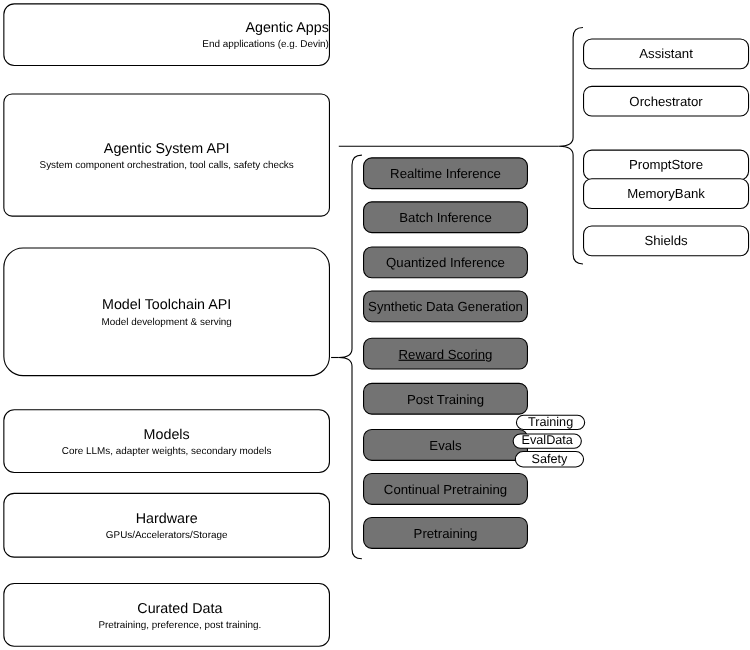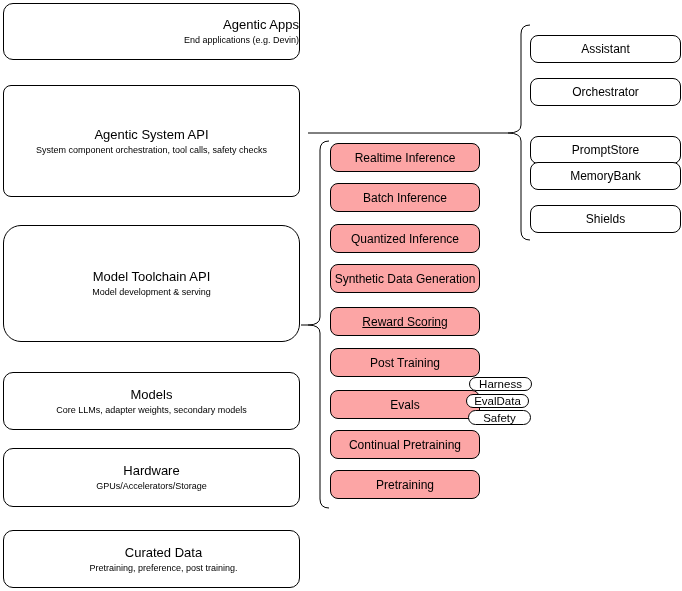--- a/index.html
+++ b/index.html
@@ -40,21 +40,21 @@
   .lsub   { font-size: 9px;  line-height: 11px; }
 
   
   .mbox {
     position: absolute;
     left: 330px;
     width: 150px;
     height: 29px;
     border: 1px solid #000;
     border-radius: 8px;
-    background: #fca5a5;
+    background: #737373;
     display: flex;
     align-items: center;
     justify-content: center;
     font-size: 12px;
     text-align: center;
   }
   #mb0 { top: 143px; }
   #mb1 { top: 183px; }
   #mb2 { top: 224px; }
   #mb3 { top: 264px; }
@@ -169,21 +169,21 @@
       <span>Evals</span>
     </div>
   <div class="mbox" id="mb7">
       <span>Continual Pretraining</span>
     </div>
   <div class="mbox" id="mb8">
       <span>Pretraining</span>
     </div>
 
   <div class="pill" id="pill0">
-      <span>Harness</span>
+      <span>Training</span>
     </div>
   <div class="pill" id="pill1">
       <span>EvalData</span>
     </div>
   <div class="pill" id="pill2">
       <span>Safety</span>
     </div>
 
   <div class="rbox" id="rb0">
       <span>Assistant</span>

